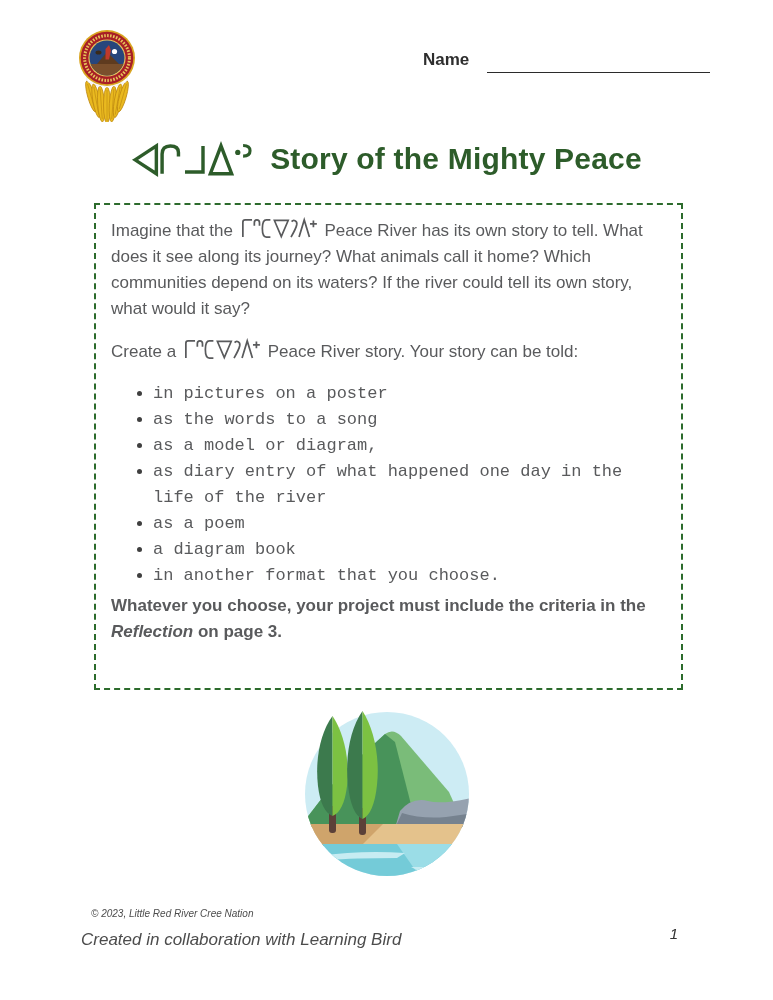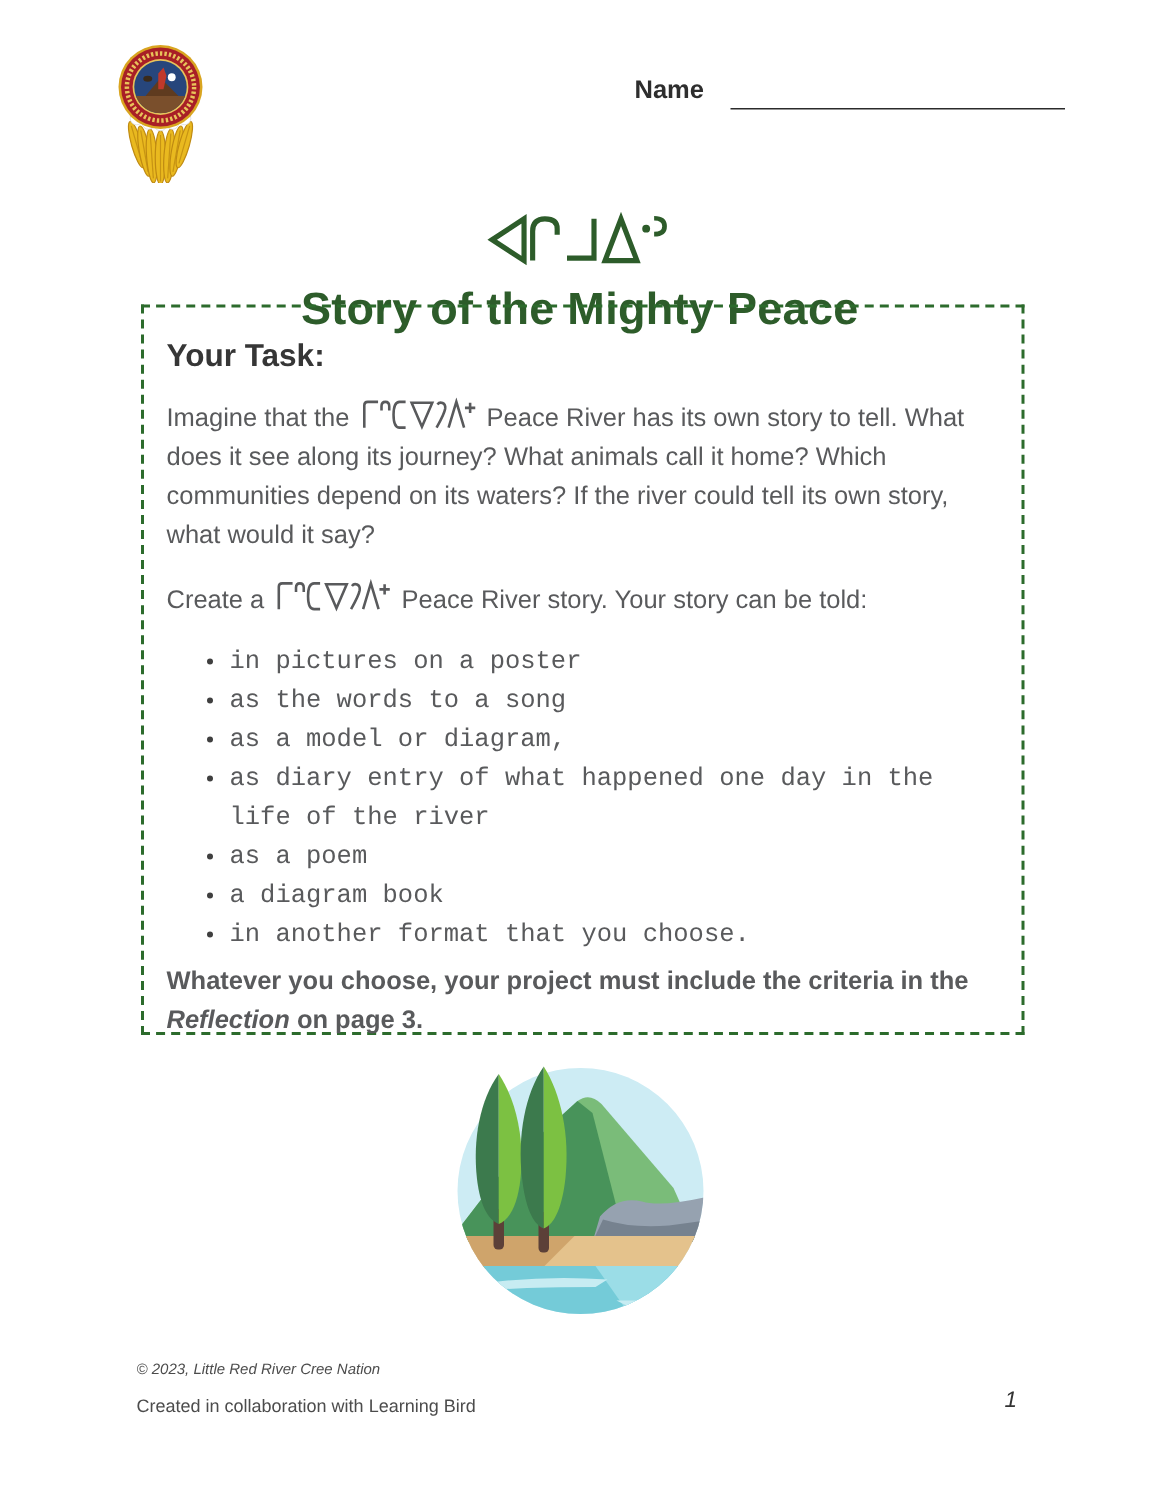--- a/index.html
+++ b/index.html
@@ -7,40 +7,40 @@
     position:relative;width:773px;height:1000px;background:#ffffff;
     font-family:"Liberation Sans",sans-serif;overflow:hidden;margin:0 auto;
   }
   
   .logo{position:absolute;left:76px;top:28px;}
   .name-date{position:absolute;top:50px;right:63px;font-weight:bold;}
   .nd-row{display:flex;align-items:flex-end;margin-bottom:18px;}
   .nd-label{font-size:17px;color:#2e2e2e;width:46px;text-align:right;margin-right:18px;padding-bottom:3px;}
   .nd-line{width:223px;border-bottom:1.6px solid #2b2b2b;height:21px;}
   
-  .title-row{position:absolute;top:141px;left:0;width:100%;display:flex;justify-content:space-between;align-items:center;gap:13px;flex-direction:column;}
+  .title-row{position:absolute;top:141px;left:0;width:100%;display:flex;justify-content:center;align-items:center;gap:13px;}
   .title-text{font-size:30px;font-weight:700;color:#2d5c2a;letter-spacing:.2px;}
   
   .task-box{
     position:absolute;left:94px;top:203px;width:589px;height:487px;box-sizing:border-box;
     border:2px dashed #2c6b2c;padding:12px 30px 0 15px;
   }
   .task-heading{font-size:21px;font-weight:700;color:#363636;margin:9px 0 15px;}
   .task-box p{font-size:17px;line-height:26px;color:#595a5c;margin:0 0 16px;}
   .task-box ul{margin:16px 0 4px;padding-left:42px;font-family:Liberation Mono, monospace;}
   .task-box li{font-size:17px;line-height:26px;color:#595a5c;}
   .task-box li::marker{color:#3f3f3f;}
   .closing{font-weight:700;color:#3d3d3d;}
   .closing em{}
   .syll-inline{vertical-align:-4px;margin:0 2px;}
   
   .illustration{position:absolute;left:299px;top:706px;}
   
   .footer-copyright{position:absolute;left:91px;top:908px;font-style:italic;font-size:10px;color:#4c4c4c;}
-  .footer-collab{position:absolute;left:91px;top:930px;font-size:12px;color:#4c4c4c;}
+  .footer-collab{position:absolute;left:81px;top:930px;font-style:italic;font-size:17px;color:#4c4c4c;}
   .footer-page{position:absolute;right:95px;top:925px;font-style:italic;font-size:15px;color:#333;}
 </style>
 </head>
 <body>
 
 <div class="page">
 
   <svg class="logo" width="62" height="94" viewBox="0 0 62 94">
 
     <g stroke="#bf8a12" stroke-width="0.8" fill="#e9b91f">
@@ -115,21 +115,20 @@
       <path d="M37,40 L37,16 Q37,6 47,6 Q57,6 57,14 L57,19"></path>
       <path d="M65,38 H87 V6"></path>
       <path d="M109,6 L122,40 L96,40 Z"></path>
       <circle cx="129.5" cy="14" r="3.2" fill="#2d5c2a" stroke="none"></circle>
       <path d="M136,5.5 Q144.5,5.5 144.5,12 Q144.5,18.5 136,18.5" stroke-width="3.8"></path>
     </svg>
     <span class="title-text">Story of the Mighty Peace</span>
   </div>
 
   <div class="task-box">
-    <div class="task-heading">Your Task:</div>
 
     <p><span>Imagine that the</span>
       <svg class="syll-inline" width="78" height="23" viewBox="0 0 136 40" fill="none" stroke="#595a5c" stroke-width="3" stroke-linejoin="miter">
         <path d="M5,35 V9 Q5,5 9,5 H21"></path>
         <path d="M25,15 V10 Q25,5 29.5,5 Q34,5 34,10 V15"></path>
         <path d="M53,5 H46 Q39,5 39,20 Q39,35 46,35 H53"></path>
         <path d="M60,6 H84 L72,34 Z"></path>
         <path d="M89,35 C94,26 98,19 99,13 C100,6 93,4 90,8"></path>
         <path d="M103,35 L112,5 L121,35"></path>
         <path d="M128,6 V18 M122,12 H134"></path>

